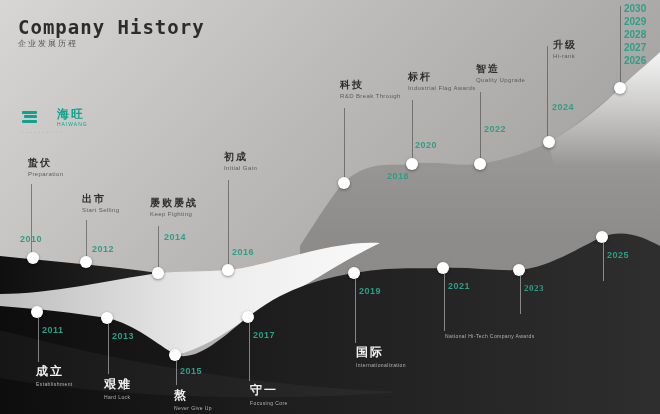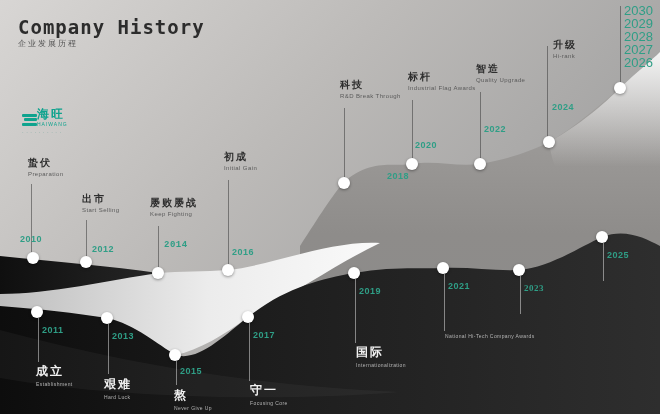--- a/index.html
+++ b/index.html
@@ -5,40 +5,40 @@
   html,body{margin:0;padding:0;background:#777;}
   #canvas{position:relative;width:660px;height:414px;overflow:hidden;
           font-family:"Liberation Sans",sans-serif;}
   #waves{position:absolute;left:0;top:0;}
   .abs{position:absolute;}
   
   .title{font-family:"DejaVu Sans Mono",monospace;font-size:19px;letter-spacing:1px;
          color:#2c2c2c;font-weight:bold;white-space:nowrap;}
   .subtitle{font-size:8px;color:#555;letter-spacing:2px;}
   
-  .logo{display:flex;align-items:flex-end;gap:0;}
+  .logo{display:flex;align-items:center;gap:20px;}
   .logo-bars span{display:block;width:15px;height:3px;background:#0fa38e;margin-bottom:1.5px;border-radius:1px;}
   .logo-bars span:nth-child(2){width:13px;margin-left:2px;}
   .logo-bars span:nth-child(3){width:15px;}
   .logo-zh{font-size:12px;font-weight:bold;color:#0fa38e;letter-spacing:2px;line-height:12px;}
   .logo-en{font-size:5px;color:#0fa38e;letter-spacing:1px;margin-top:1px;}
   .logo-tag{font-size:5px;color:#5e9c92;letter-spacing:2.5px;margin-top:2px;}
   
   .vline{position:absolute;width:1px;background:rgba(60,60,60,.55);}
   .vline.onDark{background:rgba(255,255,255,.45);}
   .dot{position:absolute;width:12px;height:12px;border-radius:50%;background:#fff;
        transform:translate(-50%,-50%);box-shadow:0 1px 3px rgba(0,0,0,.4);}
   .year{position:absolute;font-size:9px;font-weight:bold;color:#2f9e86;letter-spacing:.5px;white-space:nowrap;}
   .ms{position:absolute;white-space:nowrap;}
   .ms .zh{font-size:10px;font-weight:600;color:#2e2e2e;letter-spacing:2px;}
   .ms .en{font-size:6px;color:#5a5a5a;letter-spacing:.4px;margin-top:1px;}
   .ms.onDark .zh{color:#f1f1f1;font-size:12px;}
   .ms.onDark .en{color:#b5b5b5;font-size:5px;}
   .ms.wrapEn{white-space:normal;width:62px;}
-  .fyear{position:absolute;font-size:13px;font-weight:normal;color:#2f9e86;}
+  .fyear{position:absolute;font-size:10px;font-weight:bold;color:#2f9e86;}
 </style>
 </head>
 <body>
 
 <div id="canvas">
 
   <svg id="waves" width="660" height="414" viewBox="0 0 660 414">
     <defs>
       <linearGradient id="bgG" x1="0" y1="0" x2="1" y2="0.6">
         <stop offset="0" stop-color="#d8d6d4"></stop>
@@ -127,21 +127,21 @@
   <div class="vline" style="left:86px;top:220px;height:36px;"></div>
   <div class="dot" style="left:86px;top:262px;"></div>
   <div class="year" style="left:92px;top:244px;">2012</div>
 
   <div class="ms" style="left:150px;top:196px;">
     <div class="zh">屡败屡战</div>
     <div class="en">Keep Fighting</div>
   </div>
   <div class="vline" style="left:158px;top:226px;height:41px;"></div>
   <div class="dot" style="left:158px;top:273px;"></div>
-  <div class="year" style="left:164px;top:240px;font-family:Liberation Mono, monospace;">2014</div>
+  <div class="year" style="left:164px;top:232px;">2014</div>
 
   <div class="ms" style="left:224px;top:150px;">
     <div class="zh">初成</div>
     <div class="en">Initial Gain</div>
   </div>
   <div class="vline" style="left:228px;top:180px;height:84px;"></div>
   <div class="dot" style="left:228px;top:270px;"></div>
   <div class="year" style="left:232px;top:247px;">2016</div>
 
   <div class="ms" style="left:340px;top:78px;">

